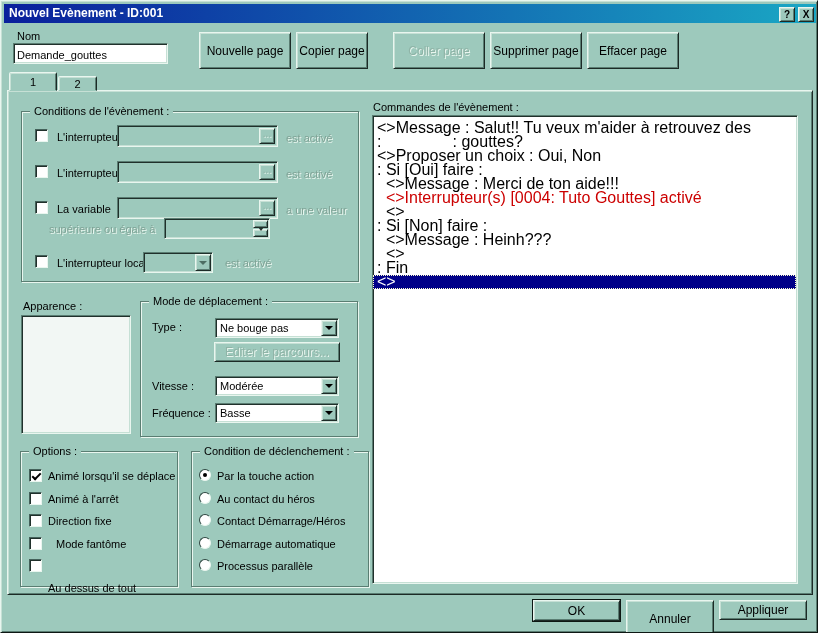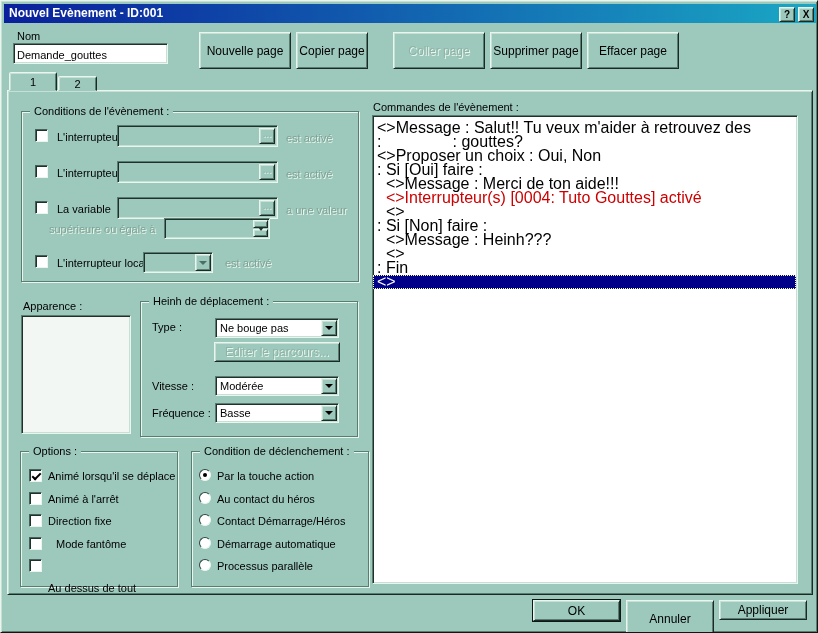--- a/index.html
+++ b/index.html
@@ -212,21 +212,21 @@
     <span class="arrow-btn">
       <span class="tri-down gray"></span>
     </span>
   </div>
   <div class="lbl dis" style="left:224px;top:256px;">est activé</div>
 
   <div class="lbl" style="left:22px;top:299px;">Apparence :</div>
   <div class="sunken" style="left:20px;top:314px;width:110px;height:119px;background:#f2f7f4;"></div>
 
   <div class="group" style="left:139px;top:300px;width:218px;height:136px;">
-    <span class="legend">Heinh de déplacement :</span>
+    <span class="legend">Mode de déplacement :</span>
   </div>
   <div class="lbl" style="left:151px;top:320px;">Type :</div>
   <div class="combo sunken white" style="left:214px;top:317px;width:124px;height:20px;">
     <span class="combo-text">Ne bouge pas</span>
     <span class="arrow-btn">
       <span class="tri-down"></span>
     </span>
   </div>
   <div class="btn disabled" style="left:213px;top:341px;width:126px;height:20px;">
     <span>Editer le parcours...</span>

